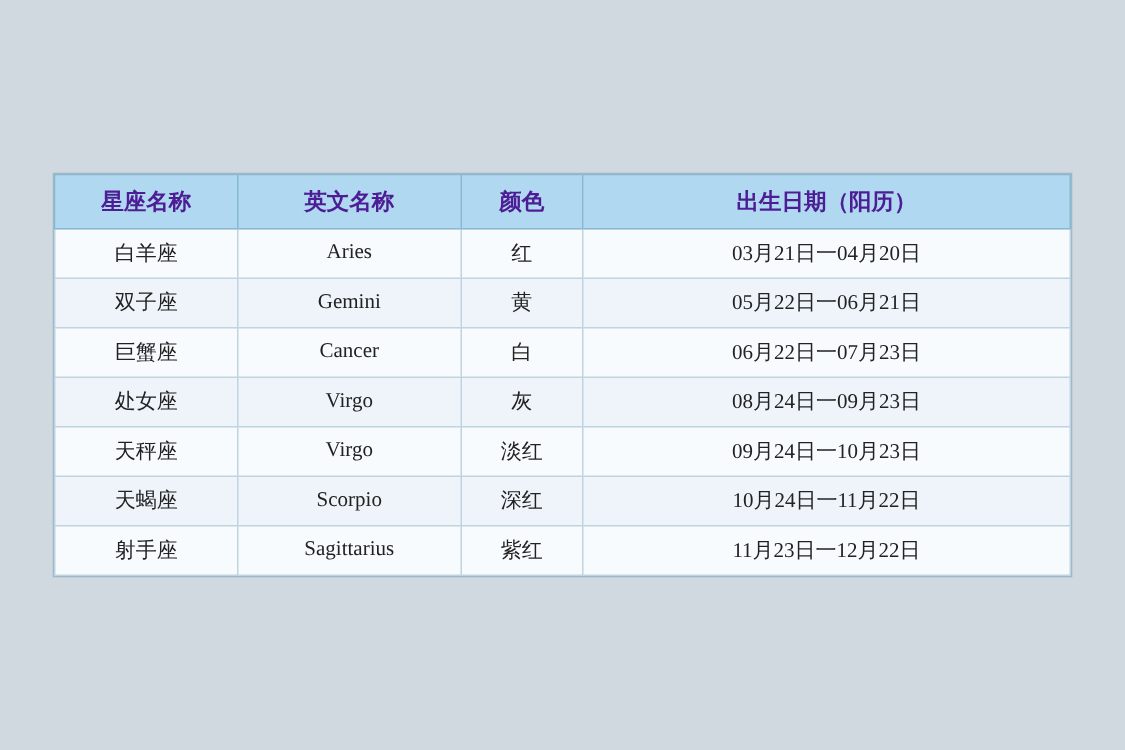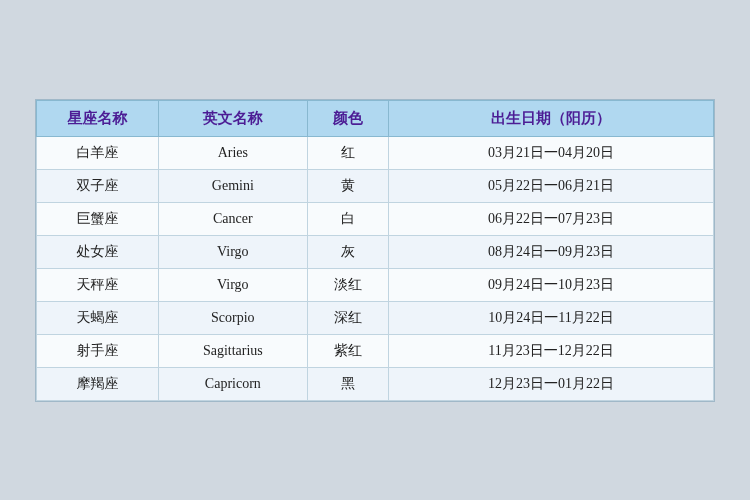--- a/index.html
+++ b/index.html
@@ -121,21 +121,15 @@
           <td>Scorpio</td>
           <td>深红</td>
           <td>10月24日一11月22日</td>
         </tr>
         <tr>
           <td>射手座</td>
           <td>Sagittarius</td>
           <td>紫红</td>
           <td>11月23日一12月22日</td>
         </tr>
-        <tr>
-          <td>摩羯座</td>
-          <td>Capricorn</td>
-          <td>黑</td>
-          <td>12月23日一01月22日</td>
-        </tr>
       </tbody>
   </table>
 </div>
 
 </body></html>

